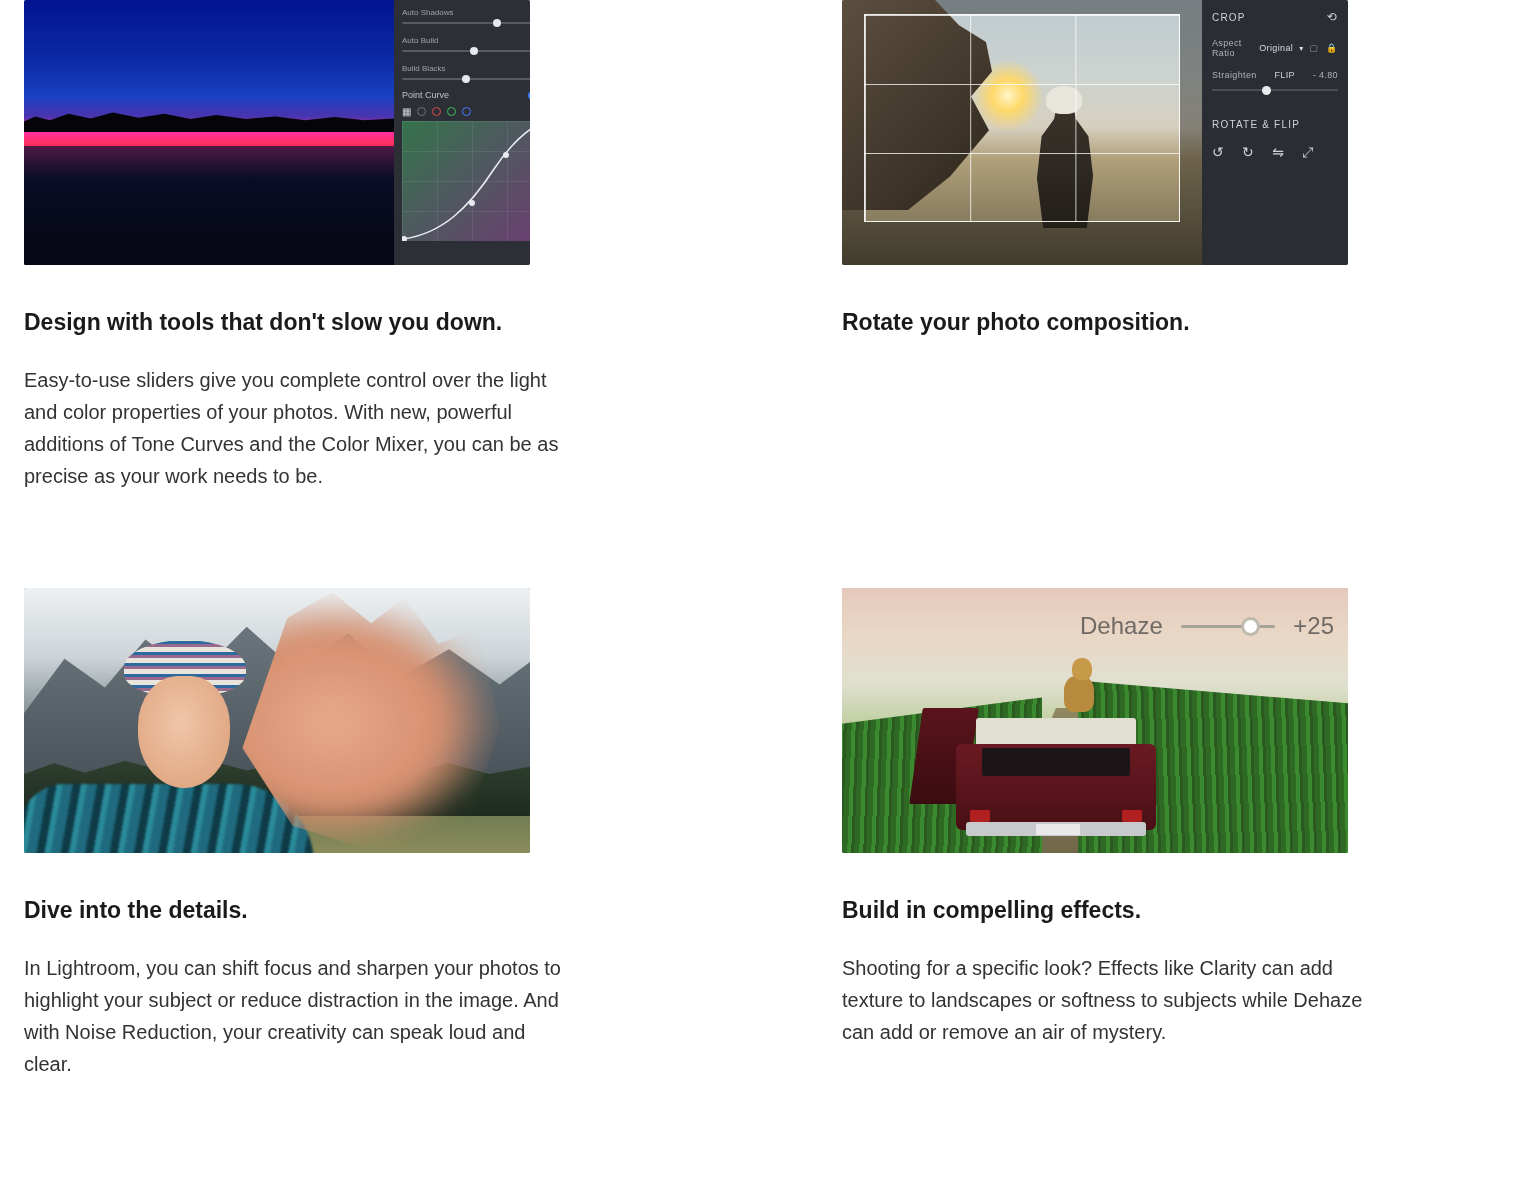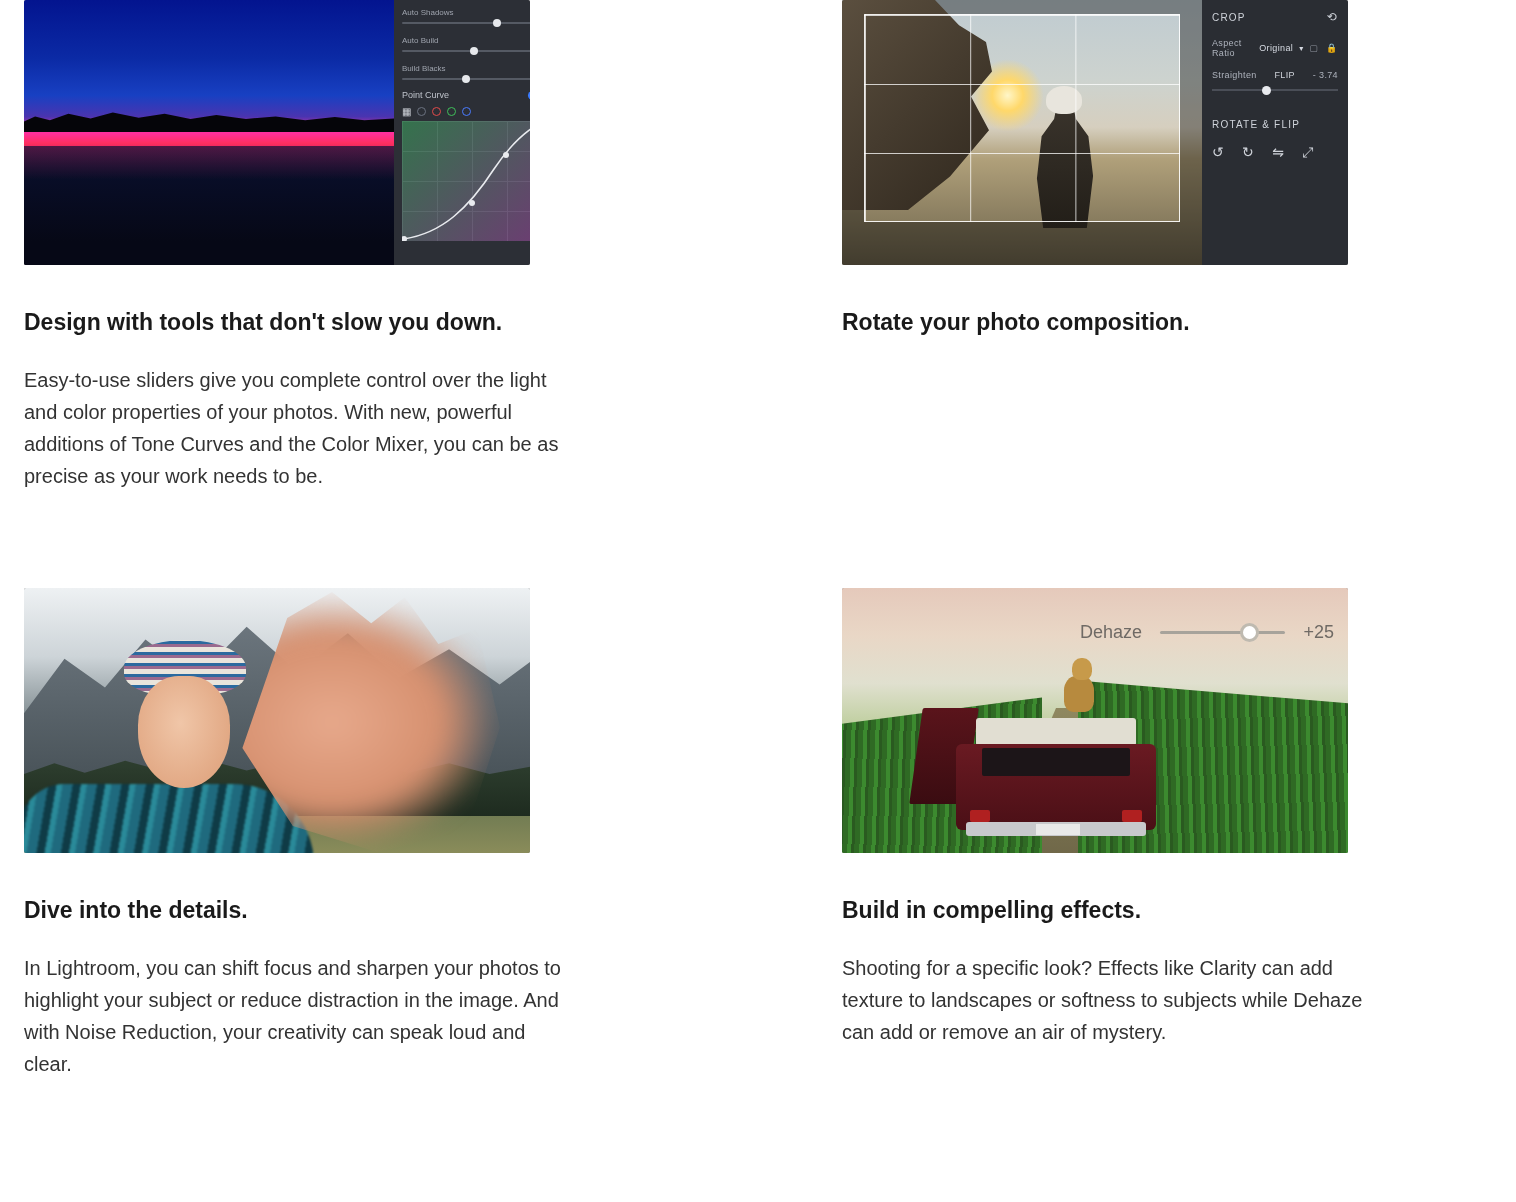--- a/index.html
+++ b/index.html
@@ -203,22 +203,22 @@
   .t4-bump { position:absolute; left:10px; top:104px; width:180px; height:14px; background:#c8c9cc; border-radius:3px;}
   .t4-plate{ position:absolute; left:80px; top:106px; width:44px; height:11px; background:#e9e9e9;}
   .t4-light{ position:absolute; top:92px; width:20px; height:12px; background:#b02020; border-radius:2px;}
   .t4-door { position:absolute; left:74px; top:120px; width:56px; height:96px; background:linear-gradient(#5a141b,#3a0c11); transform: skewX(-8deg); border-radius:2px;}
   .t4-dog {
     position:absolute; left:214px; top:70px; width:46px; height:62px;
   }
   .t4-dog::before{content:"";position:absolute;left:8px;top:18px;width:30px;height:36px;background:#b78a3e;border-radius:40% 40% 30% 30%;}
   .t4-dog::after{content:"";position:absolute;left:16px;top:0;width:20px;height:22px;background:#c79a4a;border-radius:46% 46% 40% 40%;}
   .t4-overlay {
-    position:absolute; left:238px; top:24px; right:14px; height:40px;
-    display:flex; align-items:center; color:#6f6a65; font-size:18px;
+    position:absolute; left:238px; top:18px; right:14px; height:40px;
+    display:flex; align-items:center; color:#6f6a65; font-size:24px;
   }
   .t4-ov-label { margin-right:18px;}
   .t4-ov-track { flex:1; height:3px; background:#a7a39b; position:relative; border-radius:2px;}
   .t4-ov-knob { position:absolute; top:-8px; width:19px; height:19px; border-radius:50%; background:#fff; border:3px solid #bfbab0;}
   .t4-ov-val { margin-left:18px;}
 </style>
 </head>
 <body>
 
 <div class="grid">
@@ -298,21 +298,21 @@
           <span class="t2-sel">Original</span>
           <span class="t2-chev">▾</span>
           <span class="t2-icons">
             <span>▢</span>
             <span>🔒</span>
           </span>
         </div>
         <div class="t2-slrow">
           <span>Straighten</span>
           <span style="color:#cfd3da">FLIP</span>
-          <span>- 3.74</span>
+          <span>- 4.80</span>
         </div>
         <div class="t2-slider">
           <div class="t2-strack"></div>
             <div class="t2-sknob" style="left:40%"></div>
         </div>
         <div class="t2-h2">ROTATE &amp; FLIP</div>
         <div class="t2-iconrow">
           <span>↺</span>
           <span>↻</span>
           <span>⇋</span>

